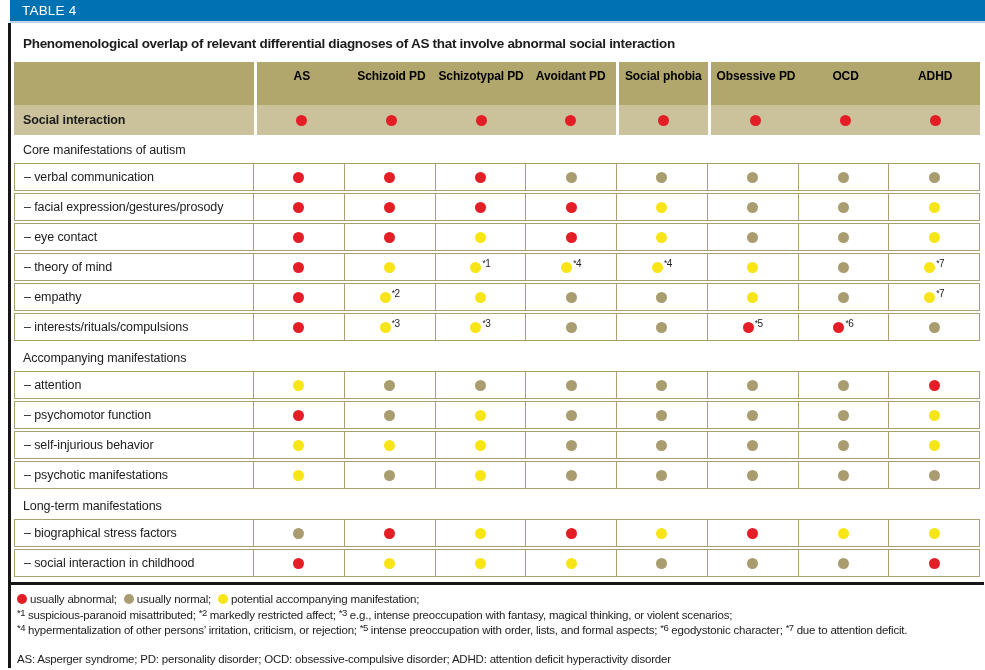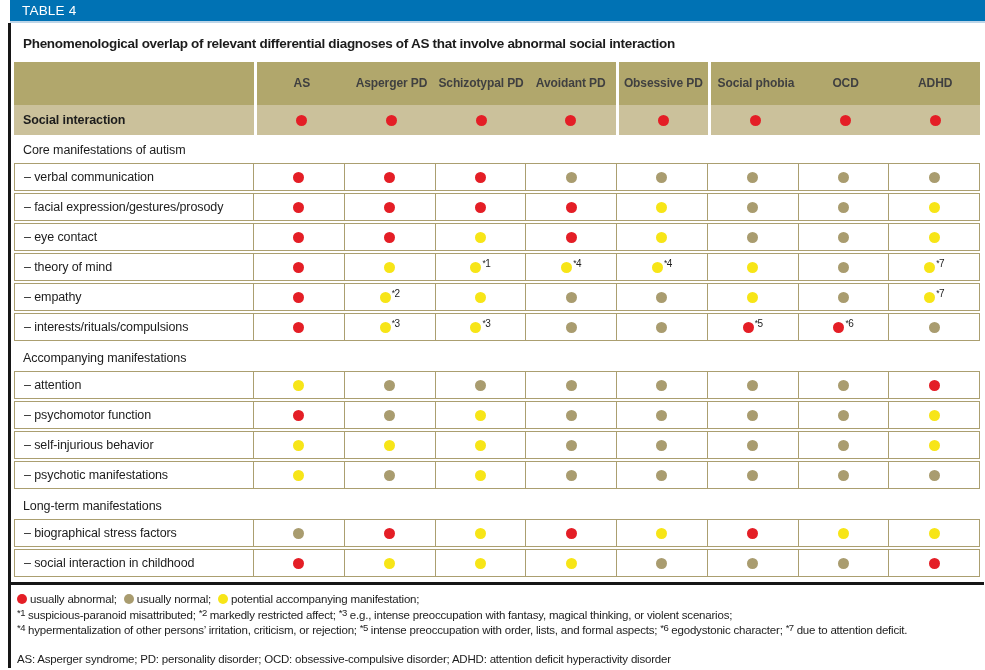--- a/index.html
+++ b/index.html
@@ -13,22 +13,22 @@
   .left-frame { margin-left: 8px; border-left: 3px solid #161616; padding-left: 3px; min-height: 645px; }
 
   .table-title { font-weight: 700; font-size: 13.5px; padding: 13px 0 11px 9px; letter-spacing: -0.3px; }
 
   .grid { width: 966px; }
   .hrow, .drow, .srow { display: flex; width: 100%; }
 
   
   .hrow { height: 43px; background: #b1a76c; }
   .hrow .lcell-h { width: 240px; }
-  .hcell { flex: 1; color: #404040; font-weight: 700; font-size: 12px; line-height: 14px;
-    text-align: center; padding-top: 14px; }
+  .hcell { flex: 1; color: #000000; font-weight: 700; font-size: 12px; line-height: 14px;
+    text-align: center; padding-top: 7px; }
   .sep { border-left: 3px solid #fff; }
 
   
   .srow { height: 30px; background: #cbc19b; }
   .srow .lcell-s { width: 240px; display: flex; align-items: center;
     font-weight: 700; font-size: 12.5px; padding-left: 9px; }
   .scell { flex: 1; display: flex; align-items: center; justify-content: center; }
 
   .section-title { font-weight: 400; font-size: 12.5px; padding: 8px 0 6px 9px; height: 28px; }
 
@@ -59,25 +59,25 @@
   <span class="tag">TABLE 4</span>
 </div>
 
 <div class="left-frame">
   <div class="table-title">Phenomenological overlap of relevant differential diagnoses of AS that involve abnormal social interaction</div>
 
   <div class="grid">
     <div class="hrow" id="header-row" style="background: rgb(177, 167, 108);">
       <div class="lcell-h"></div>
     <div class="hcell sep">AS</div>
-        <div class="hcell">Asperger PD</div>
+        <div class="hcell">Schizoid PD</div>
         <div class="hcell">Schizotypal PD</div>
         <div class="hcell">Avoidant PD</div>
+        <div class="hcell sep">Social phobia</div>
         <div class="hcell sep">Obsessive PD</div>
-        <div class="hcell sep">Social phobia</div>
         <div class="hcell">OCD</div>
         <div class="hcell">ADHD</div>
       </div>
     <div class="srow" id="social-row" style="background: rgb(203, 193, 155);">
       <div class="lcell-s">Social interaction</div>
     <div class="scell sep">
           <span class="dot" style="background: rgb(228, 30, 38);"></span>
         </div>
         <div class="scell">
           <span class="dot" style="background: rgb(228, 30, 38);"></span>

